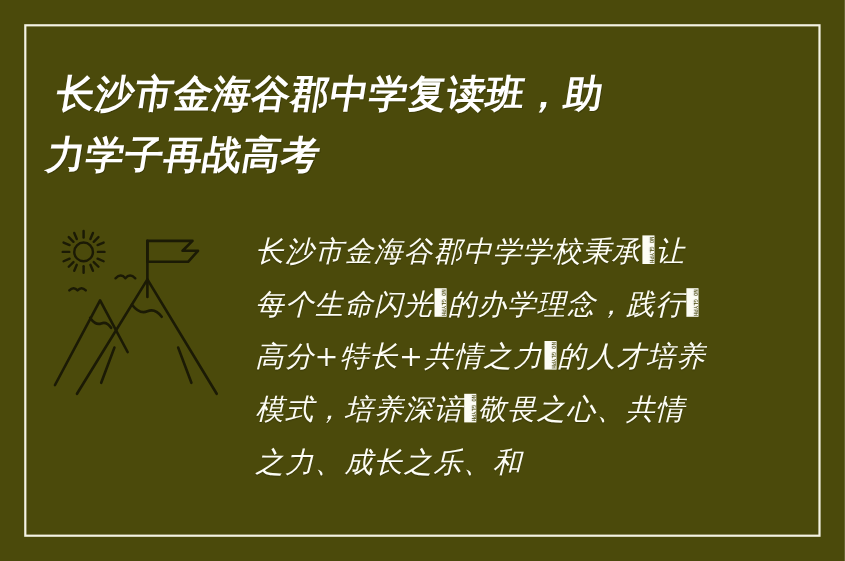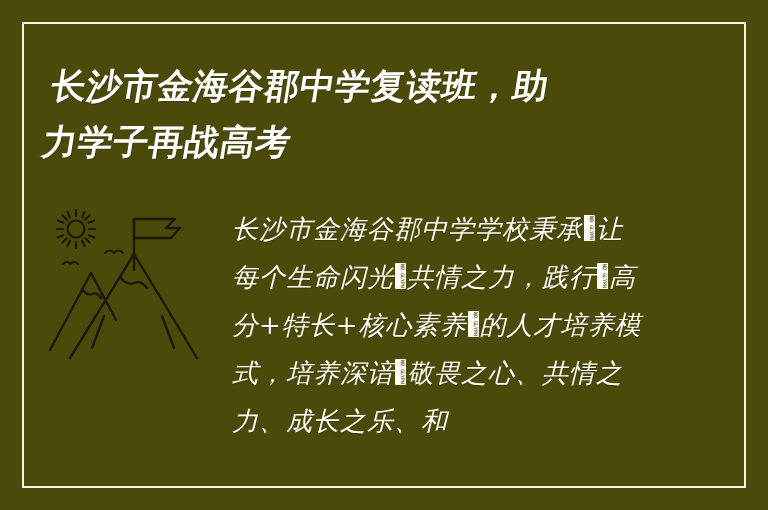--- a/index.html
+++ b/index.html
@@ -144,15 +144,15 @@
 
       <g>
         <path d="M26 160 L90 56 L153 160"></path>
         <path d="M76 79 q7 9 14 6 q7 -3 13 5"></path>
         <line x1="60" y1="118" x2="48" y2="150"></line>
         <line x1="118" y1="118" x2="130" y2="150"></line>
       </g>
     </svg>
   </div>
 
-  <div id="body-text"><span>长沙市金海谷郡中学学校秉承</span><span class="tofu">NO GLYPH</span><span>让每个生命闪光</span><span class="tofu">NO GLYPH</span><span>共情之力，践行</span><span class="tofu">NO GLYPH</span><span>高分+特长+核心素养</span><span class="tofu">NO GLYPH</span><span>的人才培养模式，培养深谙</span><span class="tofu">NO GLYPH</span><span>敬畏之心、共情之力、成长之乐、和</span></div>
+  <div id="body-text"><span>长沙市金海谷郡中学学校秉承</span><span class="tofu">NO GLYPH</span><span>让每个生命闪光</span><span class="tofu">NO GLYPH</span><span>的办学理念，践行</span><span class="tofu">NO GLYPH</span><span>高分+特长+共情之力</span><span class="tofu">NO GLYPH</span><span>的人才培养模式，培养深谙</span><span class="tofu">NO GLYPH</span><span>敬畏之心、共情之力、成长之乐、和</span></div>
 
 </div>
 
 </body></html>

